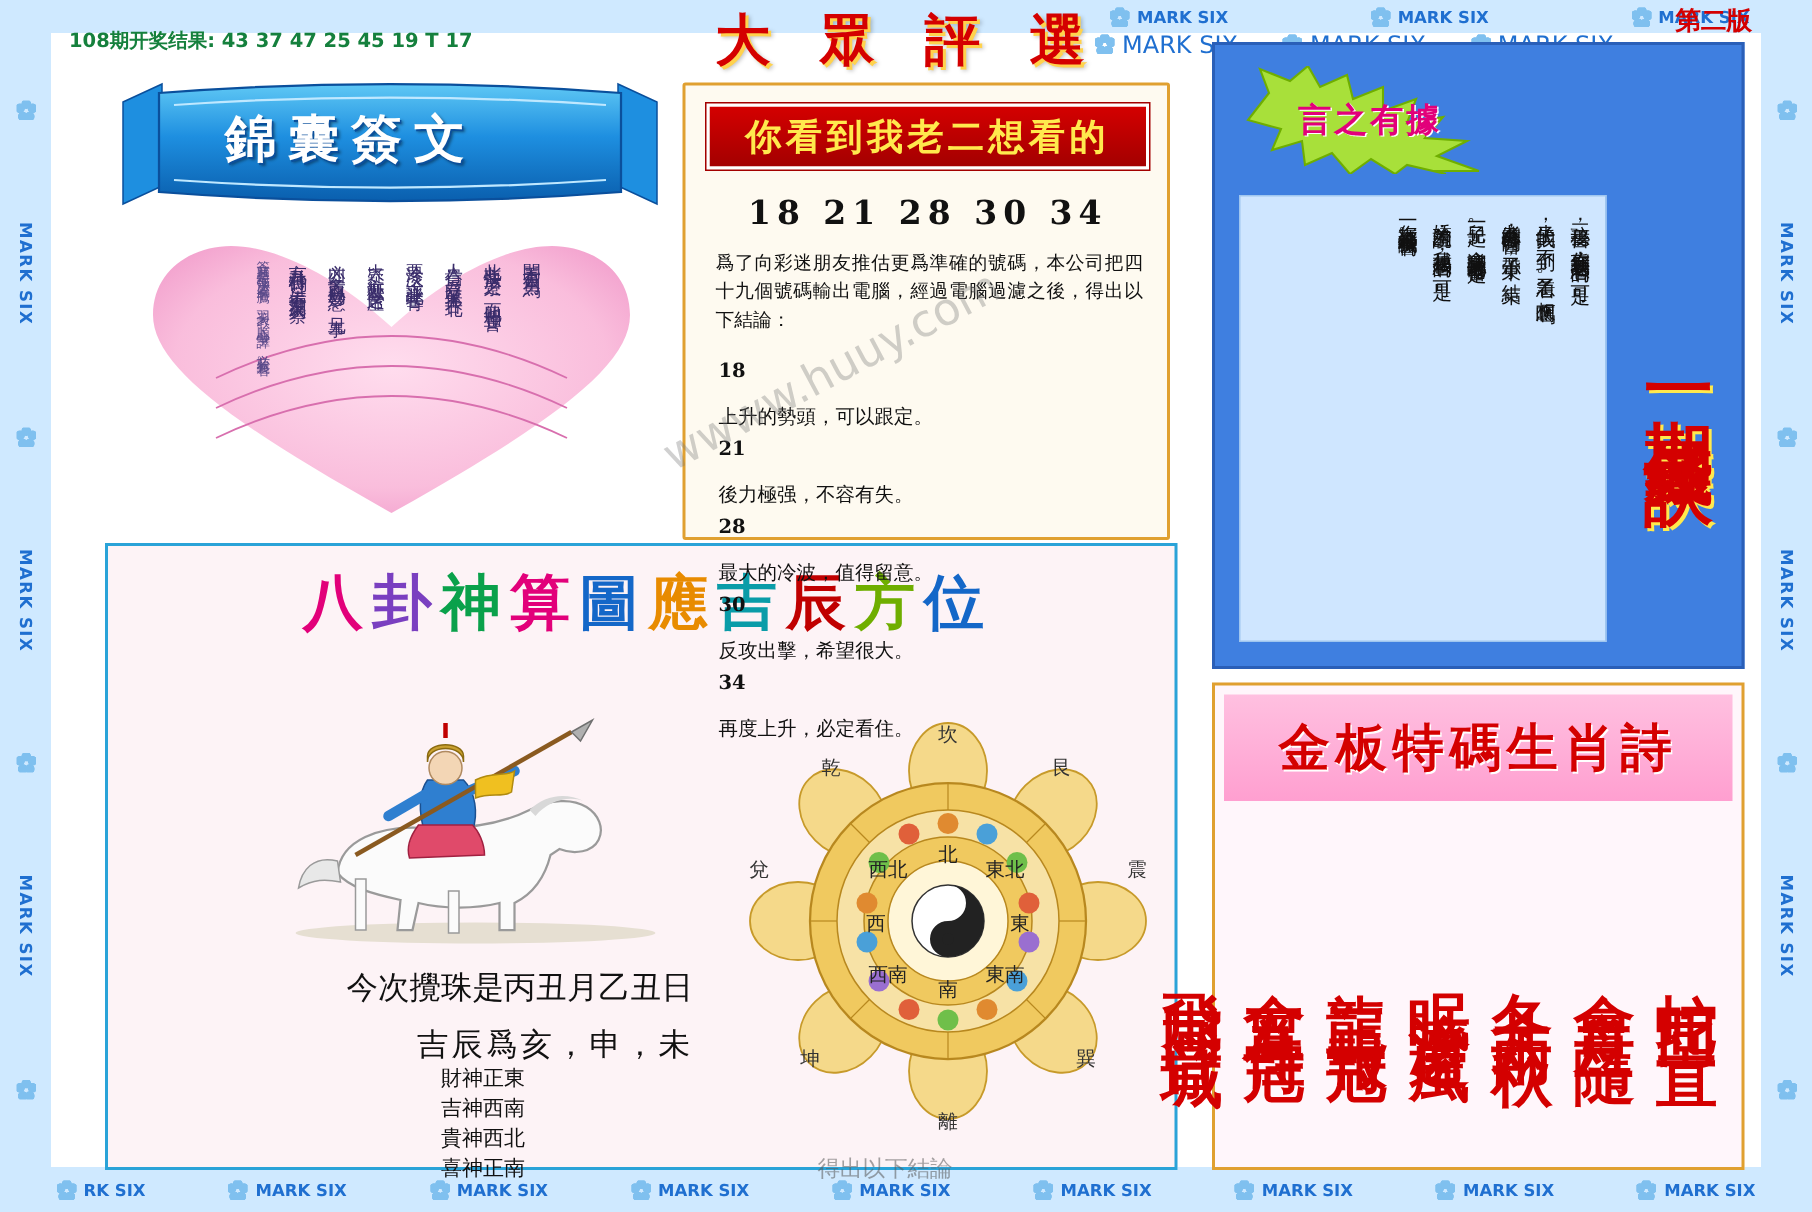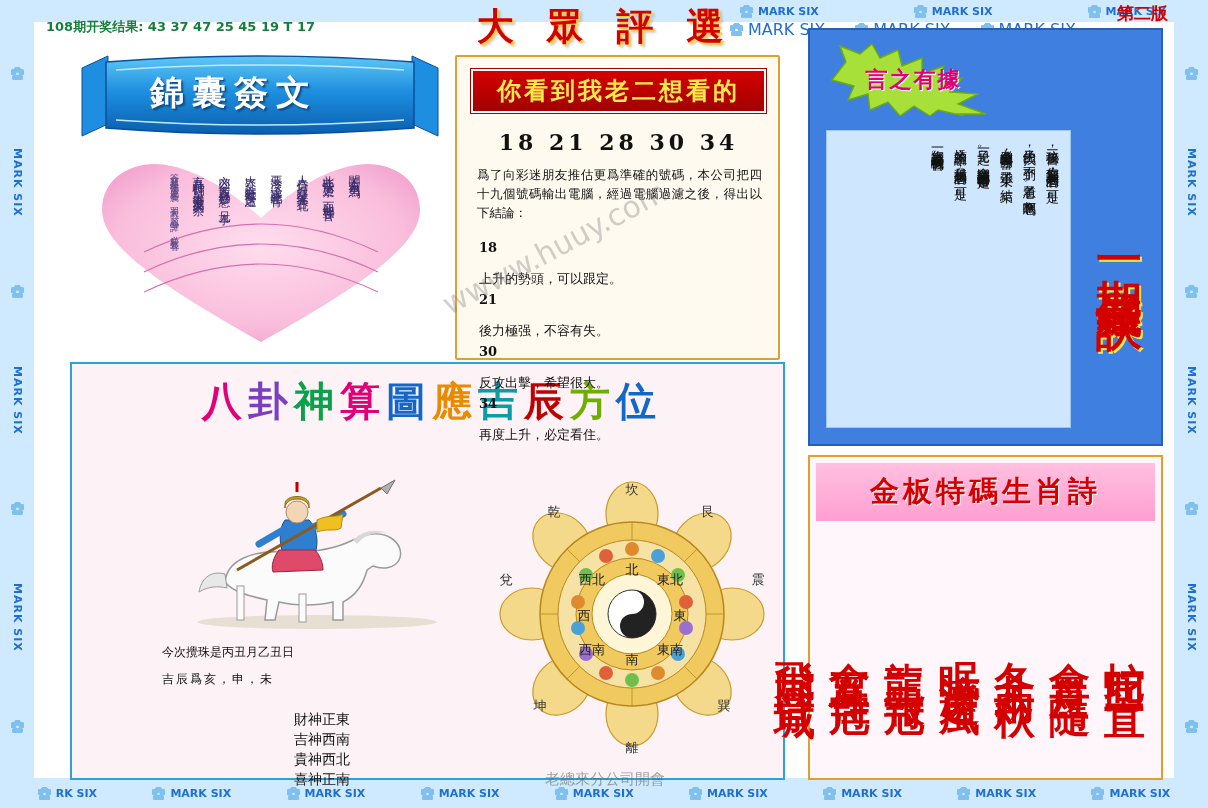--- a/index.html
+++ b/index.html
@@ -134,23 +134,23 @@
   #bagua-title span:nth-child(7){color:#0a9ca8}
   #bagua-title span:nth-child(8){color:#c00000}
   #bagua-title span:nth-child(9){color:#6fae00}
   #bagua-title span:nth-child(10){color:#1467c8}
   #bagua-title span:nth-child(11){color:#e2007a}
 
   #horse-art {
     position:absolute; left:95px; top:110px; width:290px; height:160px;
   }
   #lucky-text {
-    position:absolute; left:90px; top:280px; width:300px; text-align:left;
+    position:absolute; left:90px; top:280px; width:300px; text-align:right;
     font-family:Liberation Mono, monospace;
-    font-size:12px; color:#111;
+    font-size:21px; color:#111;
   }
   #lucky-text .l2 { margin-top:10px; letter-spacing:2px; }
   #god-list {
     position:absolute; left:120px; top:345px; width:260px;
     font-family:"DejaVu Serif","Liberation Serif",serif;
     font-size:14px; color:#111; line-height:20px; text-align:center;
   }
   #compass {
     position:absolute; left:420px; top:110px; width:280px; height:290px;
   }
@@ -233,25 +233,25 @@
     font-family:"DejaVu Serif","Liberation Serif",serif;
     font-size:13px; color:#111; letter-spacing:1px; line-height:16px;
   }
 
   #poem-box {
     position:absolute; left:808px; top:455px; width:355px; height:325px;
     background:#fff6fb;
     border:2px solid #e0a030;
   }
   #poem-title {
-    position:absolute; left:6px; top:6px; width:339px; height:58px;
+    position:absolute; left:6px; top:6px; width:339px; height:71px;
     background:linear-gradient(#ffc0e0,#ff9fd0);
     display:flex; align-items:center; justify-content:center;
     font-family:Liberation Mono, monospace;
-    font-size:29px; font-weight:bold; color:#d40000;
+    font-size:34px; font-weight:bold; color:#d40000;
     letter-spacing:4px;
     text-shadow:1px 1px 0 #fff;
   }
   #poem-grid {
     position:absolute; left:10px; top:78px; width:333px; height:235px;
     display:flex; flex-direction:row-reverse; justify-content:space-between;
   }
   #poem-grid .pline {
     writing-mode:vertical-rl;
     font-family:"DejaVu Serif","Liberation Serif",serif;
@@ -566,20 +566,24 @@
     <div id="computer-list">
       <div class="row">
         <span class="num">18</span>
         <span>上升的勢頭，可以跟定。</span>
       </div>
       <div class="row">
         <span class="num">21</span>
         <span>後力極强，不容有失。</span>
       </div>
       <div class="row">
+        <span class="num">28</span>
+        <span>最大的冷波，值得留意。</span>
+      </div>
+      <div class="row">
         <span class="num">30</span>
         <span>反攻出擊，希望很大。</span>
       </div>
       <div class="row">
         <span class="num">34</span>
         <span>再度上升，必定看住。</span>
       </div>
     </div>
   </div>
 
@@ -610,15 +614,15 @@
       <div class="pline">會舟三隨</div>
       <div class="pline">冬共兩秋</div>
       <div class="pline">眠濟邊風</div>
       <div class="pline">龍三報冠</div>
       <div class="pline">會五佳冠</div>
       <div class="pline">飛同音城</div>
     </div>
   </div>
 
   <div id="watermark">wwww.huuy.com</div>
-  <div id="watermark2">老總來分公司開會</div>
+  <div id="watermark2">得出以下結論</div>
 
 </div>
 
 </body></html>

